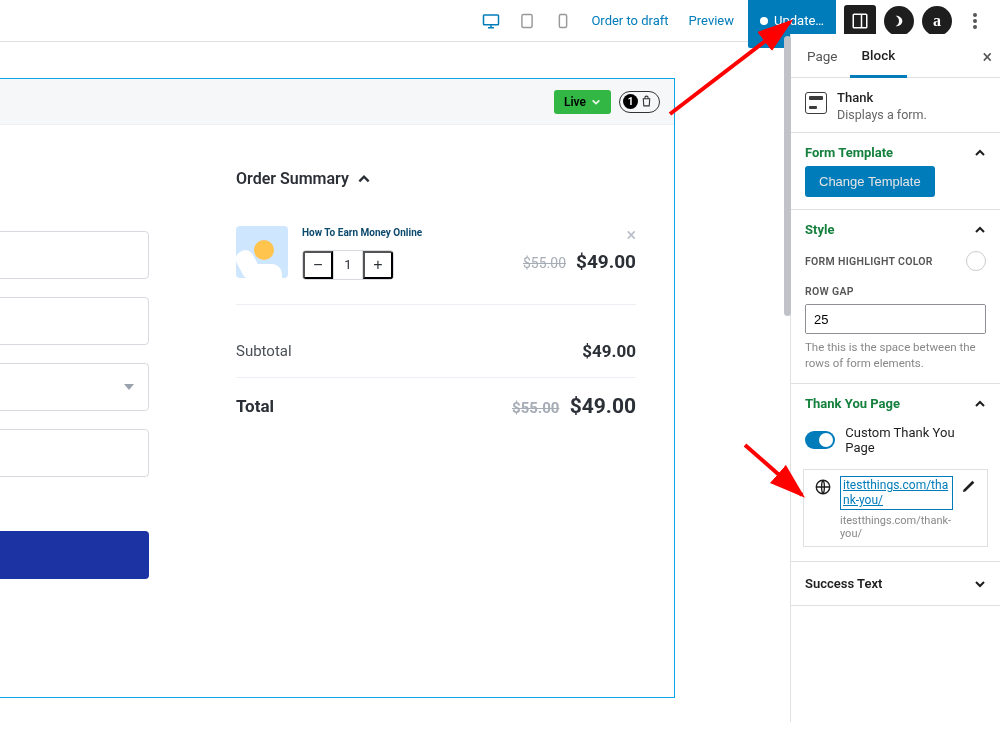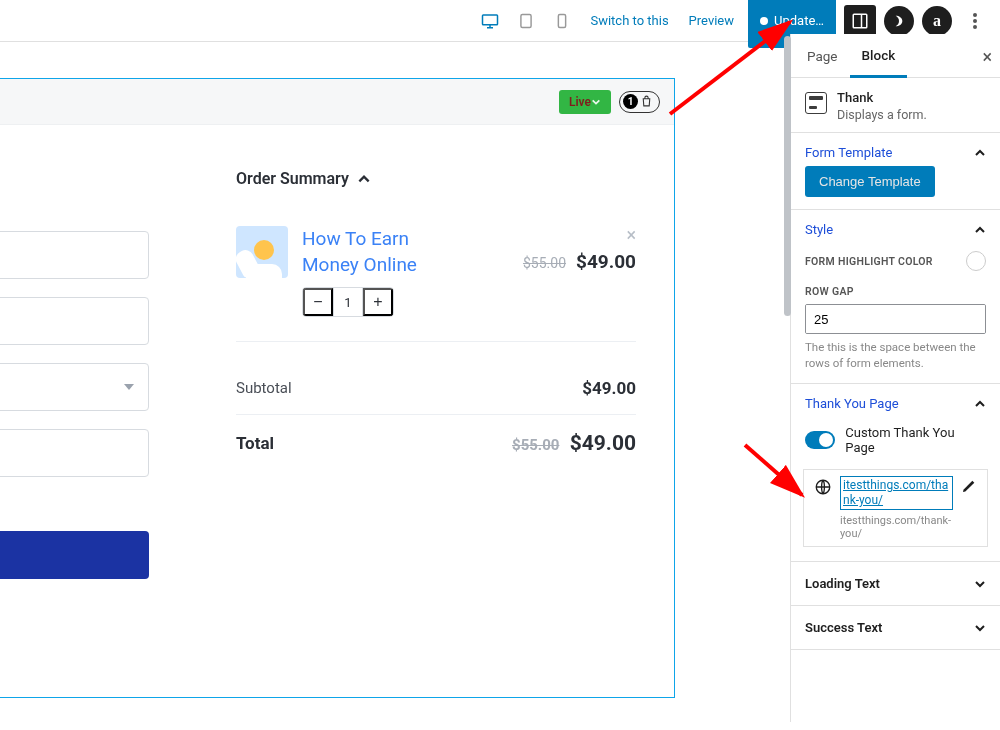--- a/index.html
+++ b/index.html
@@ -74,23 +74,23 @@
   }
   .block-topstrip {
     height:46px;
     background:#f6f7f8;
     display:flex; align-items:center; justify-content:flex-end;
     padding:0 14px; gap:8px;
     border-bottom:1px solid #eef0f2;
   }
   .live-pill {
     background: var(--accent-green);
-    color:#7f1d1d; font-size:12px; font-weight:600;
+    color:#000000; font-size:12px; font-weight:600;
     padding:5px 10px; border-radius:3px;
-    display:inline-flex; align-items:center; justify-content:center;
+    display:inline-flex; align-items:center; gap:5px;justify-content:center;
   }
   .live-pill svg { opacity:.9; }
   .cart-badge {
     display:inline-flex; align-items:center;
     border:1px solid #333; border-radius:12px; height:22px;
     padding:0 6px 0 3px; gap:2px; font-size:11px;
   }
   .cart-badge .n { background:#000; color:#fff; width:15px; height:15px; border-radius:50%; display:inline-flex; align-items:center; justify-content:center; font-size:10px; font-weight:700; }
 
   .form-left {
@@ -134,21 +134,21 @@
   }
   .thumb {
     width:52px; height:52px; border-radius:4px; background:#cfe6ff;
     display:flex; align-items:center; justify-content:center;
     margin-right:14px; position:relative; overflow:hidden;
   }
   .thumb .sun { width:20px; height:20px; border-radius:50%; background:#ffc44d; position:absolute; top:14px; left:18px; }
   .thumb .rocket { position:absolute; left:2px; bottom:2px; width:18px; height:26px; background:#fff; transform:rotate(-28deg); border-radius:8px 8px 4px 4px; }
   .thumb .cloud { position:absolute; bottom:0; left:10px; width:36px; height:14px; background:#fff; border-radius:10px 10px 0 0; }
   .prod-main { flex:1; }
-  .prod-title { font-size:19px; font-weight:400; color:#3b82f6; line-height:1.35; max-width:150px; }
+  .prod-title { font-size:10px; font-weight:700; color:#0c4a6e; line-height:1.35; max-width:150px; }
   .qty {
     margin-top:10px;
     display:inline-flex; border:1px solid #d7dbe0; border-radius:4px; overflow:hidden;
   }
   .qty button, .qty div {
     width:30px; height:28px; display:flex; align-items:center; justify-content:center;
     font-size:16px; color:#2b2f36; background:#fff;
   }
   .qty div { border-left:1px solid #d7dbe0; border-right:1px solid #d7dbe0; font-size:13px; }
   .price-col { text-align:right; min-width:110px; position:relative; }
@@ -199,21 +199,21 @@
   .tab-close {
     position:absolute; right:8px; top:50%; transform:translateY(-50%);
     font-size:18px; color:#555; cursor:pointer;
   }
 
   .panel {
     border-bottom:1px solid var(--wp-border);
     padding:12px 14px;
   }
   .panel-row { display:flex; justify-content:space-between; align-items:center; }
-  .panel-title { font-size:13px; font-weight:400; color:#1d4ed8; }
+  .panel-title { font-size:13px; font-weight:700; color:#15803d; }
   .blockinfo {
     display:flex; align-items:flex-start; gap:10px;
     padding:12px 14px 10px 14px;
     border-bottom:1px solid var(--wp-border);
   }
   .blockinfo .box-icon {
     width:22px; height:22px; border:1.5px solid #3c3c3c; border-radius:3px;
     margin-top:2px; position:relative;
   }
   .blockinfo .box-icon::before {
@@ -317,21 +317,21 @@
   <span class="device-btn">
     <svg width="14" height="16" viewBox="0 0 18 22" fill="none" stroke="currentColor" stroke-width="2">
         <rect x="2" y="2" width="14" height="18" rx="2"></rect>
       </svg>
   </span>
   <span class="device-btn">
     <svg width="12" height="16" viewBox="0 0 14 22" fill="none" stroke="currentColor" stroke-width="2">
         <rect x="2" y="2" width="10" height="18" rx="2"></rect>
       </svg>
   </span>
-  <span class="link-btn">Switch to this</span>
+  <span class="link-btn">Order to draft</span>
   <span class="link-btn">Preview</span>
   <span class="update-btn">
     <span class="dot"></span>
     <span>Update…</span>
   </span>
   <span class="sq-btn">
     <svg width="18" height="18" viewBox="0 0 24 24" fill="none" stroke="#fff" stroke-width="2">
         <rect x="3" y="3" width="18" height="18" rx="1"></rect>
         <path d="M14 3v18"></path>
       </svg>
@@ -492,26 +492,20 @@
         <span class="link">itestthings.com/thank-you/</span>
         <div class="perm">itestthings.com/thank-you/</div>
       </div>
       <svg class="pencil" viewBox="0 0 24 24" fill="#1e1e1e">
           <path d="M3 21l3.5-.7L20 7l-3-3L3.7 17.5 3 21z"></path>
         </svg>
     </div>
   </div>
 
   <div class="collapsed-row">
-    <span>Loading Text</span>
-    <svg class="chev" viewBox="0 0 12 12" fill="none" stroke="#1e1e1e" stroke-width="2">
-        <path d="M2 4l4 4 4-4"></path>
-      </svg>
-  </div>
-  <div class="collapsed-row">
     <span>Success Text</span>
     <svg class="chev" viewBox="0 0 12 12" fill="none" stroke="#1e1e1e" stroke-width="2">
         <path d="M2 4l4 4 4-4"></path>
       </svg>
   </div>
   <div class="collapsed-row" style="border-bottom:none;">
     
     
   </div>
 </div>

